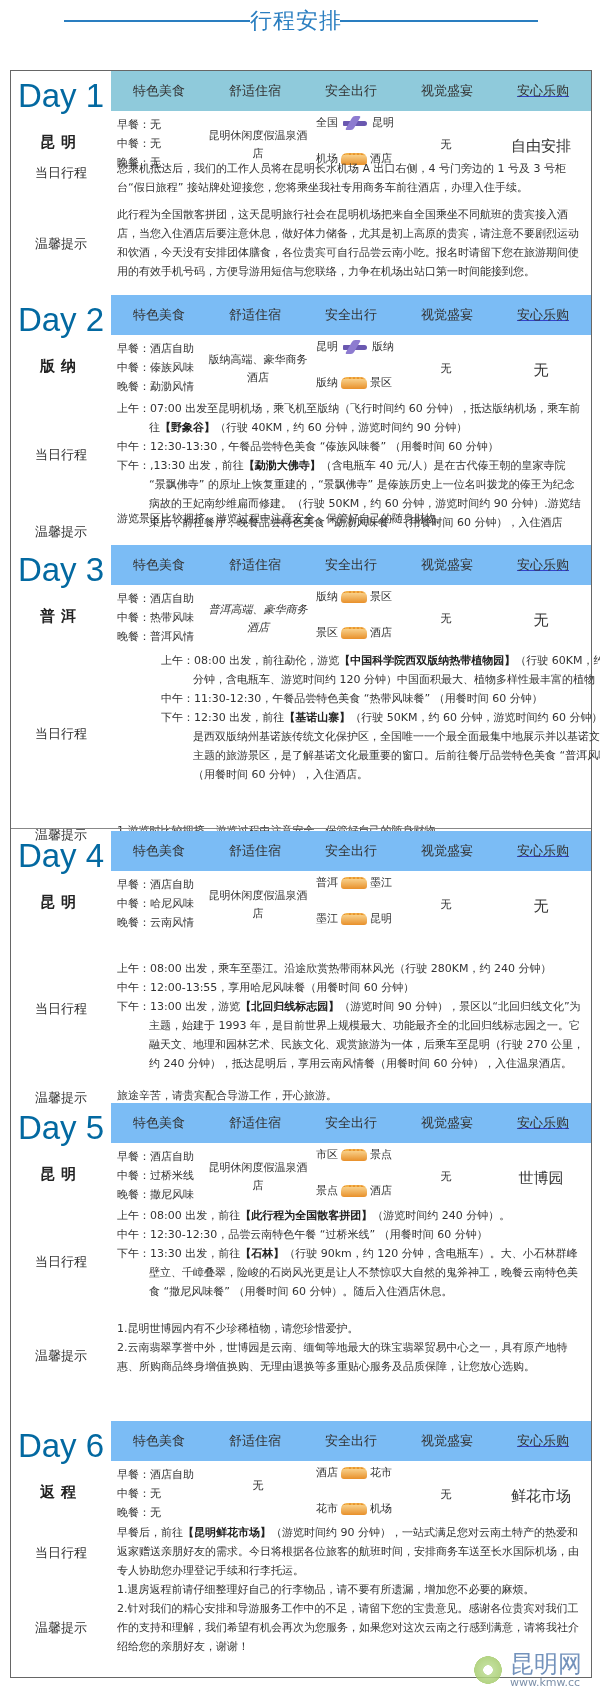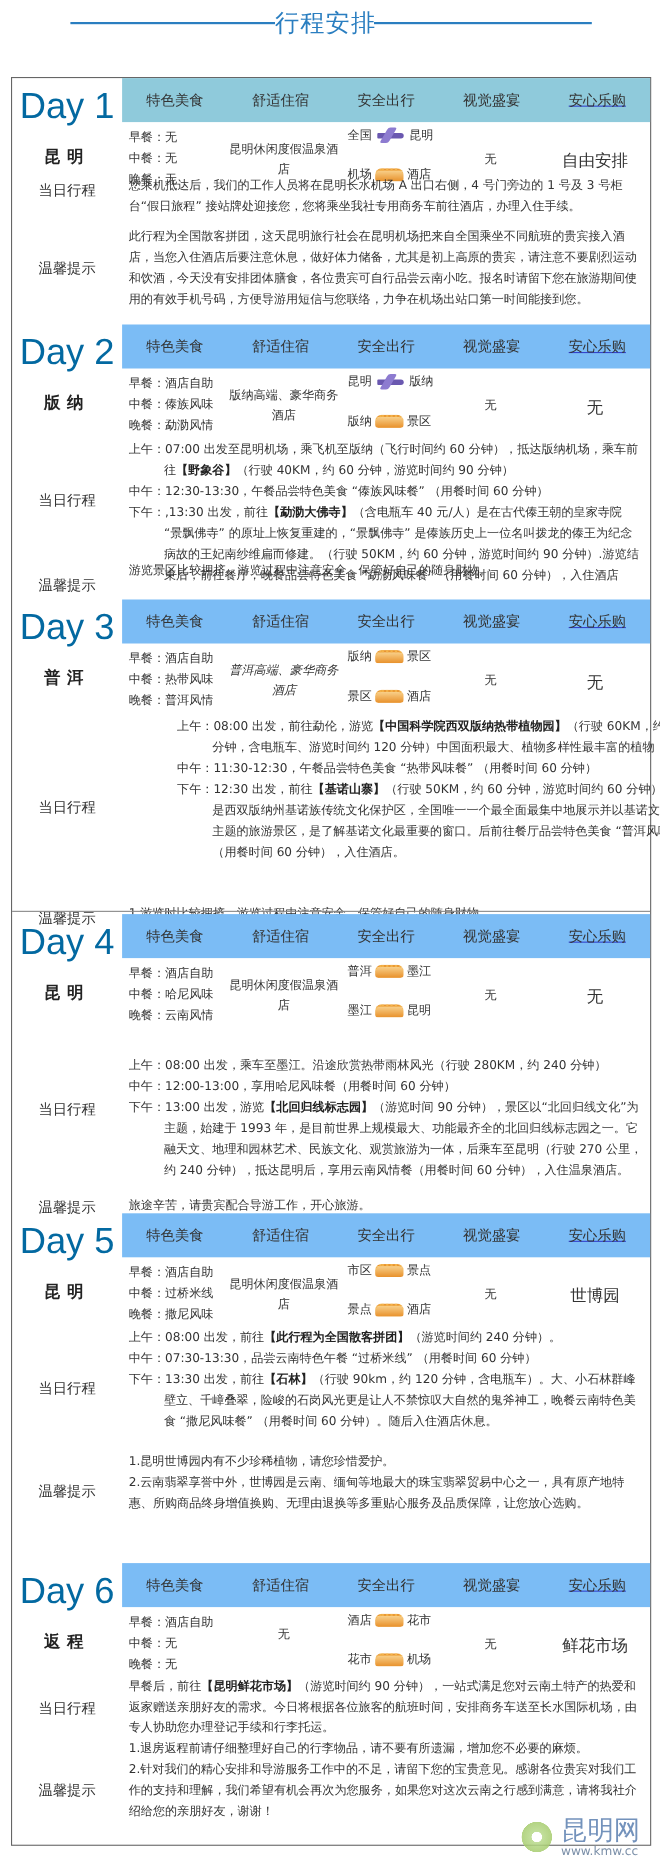--- a/index.html
+++ b/index.html
@@ -195,21 +195,21 @@
           <span>墨江</span>
           <span class="icon-bus"></span>
           <span>昆明</span>
         </div>
       </div>
       <div class="sight" style="top: 66px;">无</div>
       <div class="shop" style="top: 66px;">无</div>
       <div class="sect-label" style="top: 169px;">当日行程</div>
       <div class="sect-text" style="top: 128px;">
         <p class="h"><span>上午：</span><span>08:00 出发，乘车至墨江。沿途欣赏热带雨林风光（行驶 280KM，约 240 分钟）</span></p>
-        <p class="h"><span>中午：</span><span>12:00-13:00，享用哈尼风味餐（用餐时间 60 分钟）</span></p>
+        <p class="h"><span>中午：</span><span>12:00-13:55，享用哈尼风味餐（用餐时间 60 分钟）</span></p>
         <p class="h"><span>下午：</span><span>13:00 出发，游览</span><b>【北回归线标志园】</b><span>（游览时间 90 分钟），景区以“北回归线文化”为主题，始建于 1993 年，是目前世界上规模最大、功能最齐全的北回归线标志园之一。它融天文、地理和园林艺术、民族文化、观赏旅游为一体，后乘车至昆明（行驶 270 公里，约 240 分钟），抵达昆明后，享用云南风情餐（用餐时间 60 分钟），入住温泉酒店。</span></p>
       </div>
       <div class="sect-label" style="top: 258px;">温馨提示</div>
       <div class="sect-text" style="top: 255px;">
         <p>旅途辛苦，请贵宾配合导游工作，开心旅游。</p>
       </div>
     </div>
     <div class="day-block" style="top: 1032px;">
       <div class="hdr" style="top: 0px; background: rgb(123, 188, 245);">
         <span>特色美食</span>
@@ -236,21 +236,21 @@
           <span>景点</span>
           <span class="icon-bus"></span>
           <span>酒店</span>
         </div>
       </div>
       <div class="sight" style="top: 66px;">无</div>
       <div class="shop" style="top: 66px;">世博园</div>
       <div class="sect-label" style="top: 149.5px;">当日行程</div>
       <div class="sect-text" style="top: 103px;">
         <p class="h"><span>上午：</span><span>08:00 出发，前往</span><b>【此行程为全国散客拼团】</b><span>（游览时间约 240 分钟）。</span></p>
-        <p class="h"><span>中午：</span><span>07:30-13:30，品尝云南特色午餐 “过桥米线” （用餐时间 60 分钟）</span></p>
+        <p class="h"><span>中午：</span><span>12:30-12:30，品尝云南特色午餐 “过桥米线” （用餐时间 60 分钟）</span></p>
         <p class="h"><span>下午：</span><span>13:30 出发，前往</span><b>【石林】</b><span>（行驶 90km，约 120 分钟，含电瓶车）。大、小石林群峰壁立、千嶂叠翠，险峻的石岗风光更是让人不禁惊叹大自然的鬼斧神工，晚餐云南特色美食 “撒尼风味餐” （用餐时间 60 分钟）。随后入住酒店休息。</span></p>
       </div>
       <div class="sect-label" style="top: 244px;">温馨提示</div>
       <div class="sect-text" style="top: 216px;">
         <p>1.昆明世博园内有不少珍稀植物，请您珍惜爱护。</p>
         <p>2.云南翡翠享誉中外，世博园是云南、缅甸等地最大的珠宝翡翠贸易中心之一，具有原产地特惠、所购商品终身增值换购、无理由退换等多重贴心服务及品质保障，让您放心选购。</p>
       </div>
     </div>
     <div class="day-block" style="top: 1350px;">
       <div class="hdr" style="top: 0px; background: rgb(123, 188, 245);">

